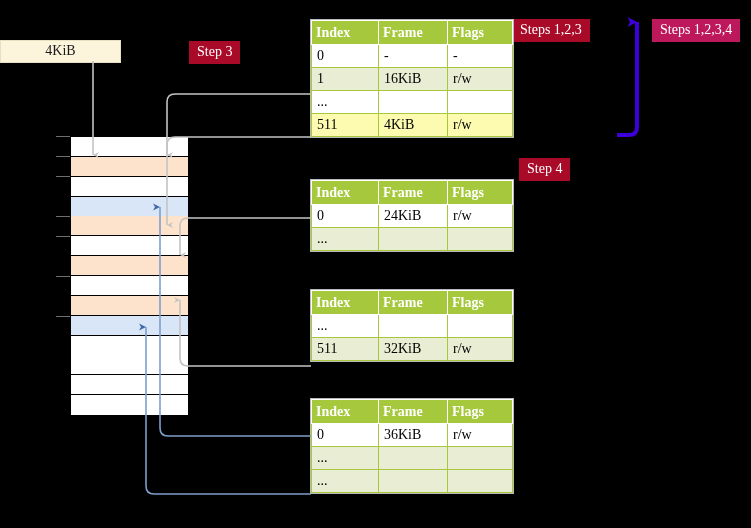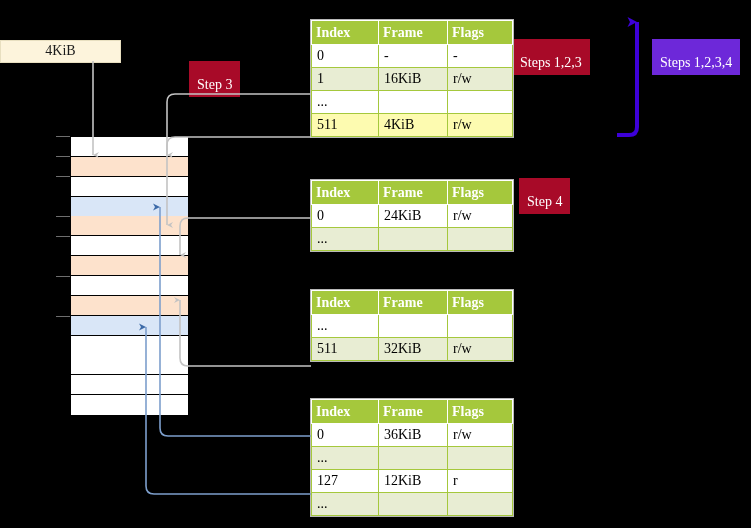--- a/index.html
+++ b/index.html
@@ -15,27 +15,26 @@
     font-family: "Liberation Serif", serif;
     overflow: hidden;
   }
 
   
   .badge {
     position: absolute;
     color: #ffffff;
     font-size: 14px;
     line-height: 18px;
-    padding: 15px 8px 3px 8px;
+    padding: 2px 8px 3px 8px;
     white-space: nowrap;
     font-family: "Liberation Serif", serif;
-    margin-top: 20px;
   }
   .badge-red { background: #a80a28; }
-  .badge-purple { background: #6d28d9; }
+  .badge-purple { background: #be185d; }
 
   .size-box {
     position: absolute;
     background: #fdf4dc;
     border: 1px solid #e8dfc0;
     color: #1a1a1a;
     font-size: 14px;
     text-align: center;
     line-height: 20px;
     font-family: "Liberation Serif", serif;
@@ -234,25 +233,20 @@
         <tr class="odd">
           <td class="col-idx">0</td>
           <td class="col-frm">36KiB</td>
           <td class="col-flg">r/w</td>
         </tr>
         <tr class="even">
           <td class="col-idx">...</td>
           <td class="col-frm"></td>
           <td class="col-flg"></td>
         </tr>
-        <tr class="odd">
-          <td class="col-idx">127</td>
-          <td class="col-frm">12KiB</td>
-          <td class="col-flg">r</td>
-        </tr>
         <tr class="even">
           <td class="col-idx">...</td>
           <td class="col-frm"></td>
           <td class="col-flg"></td>
         </tr>
       </tbody>
     </table>
 
   <svg id="wires" viewBox="0 0 751 528">
     <defs>

